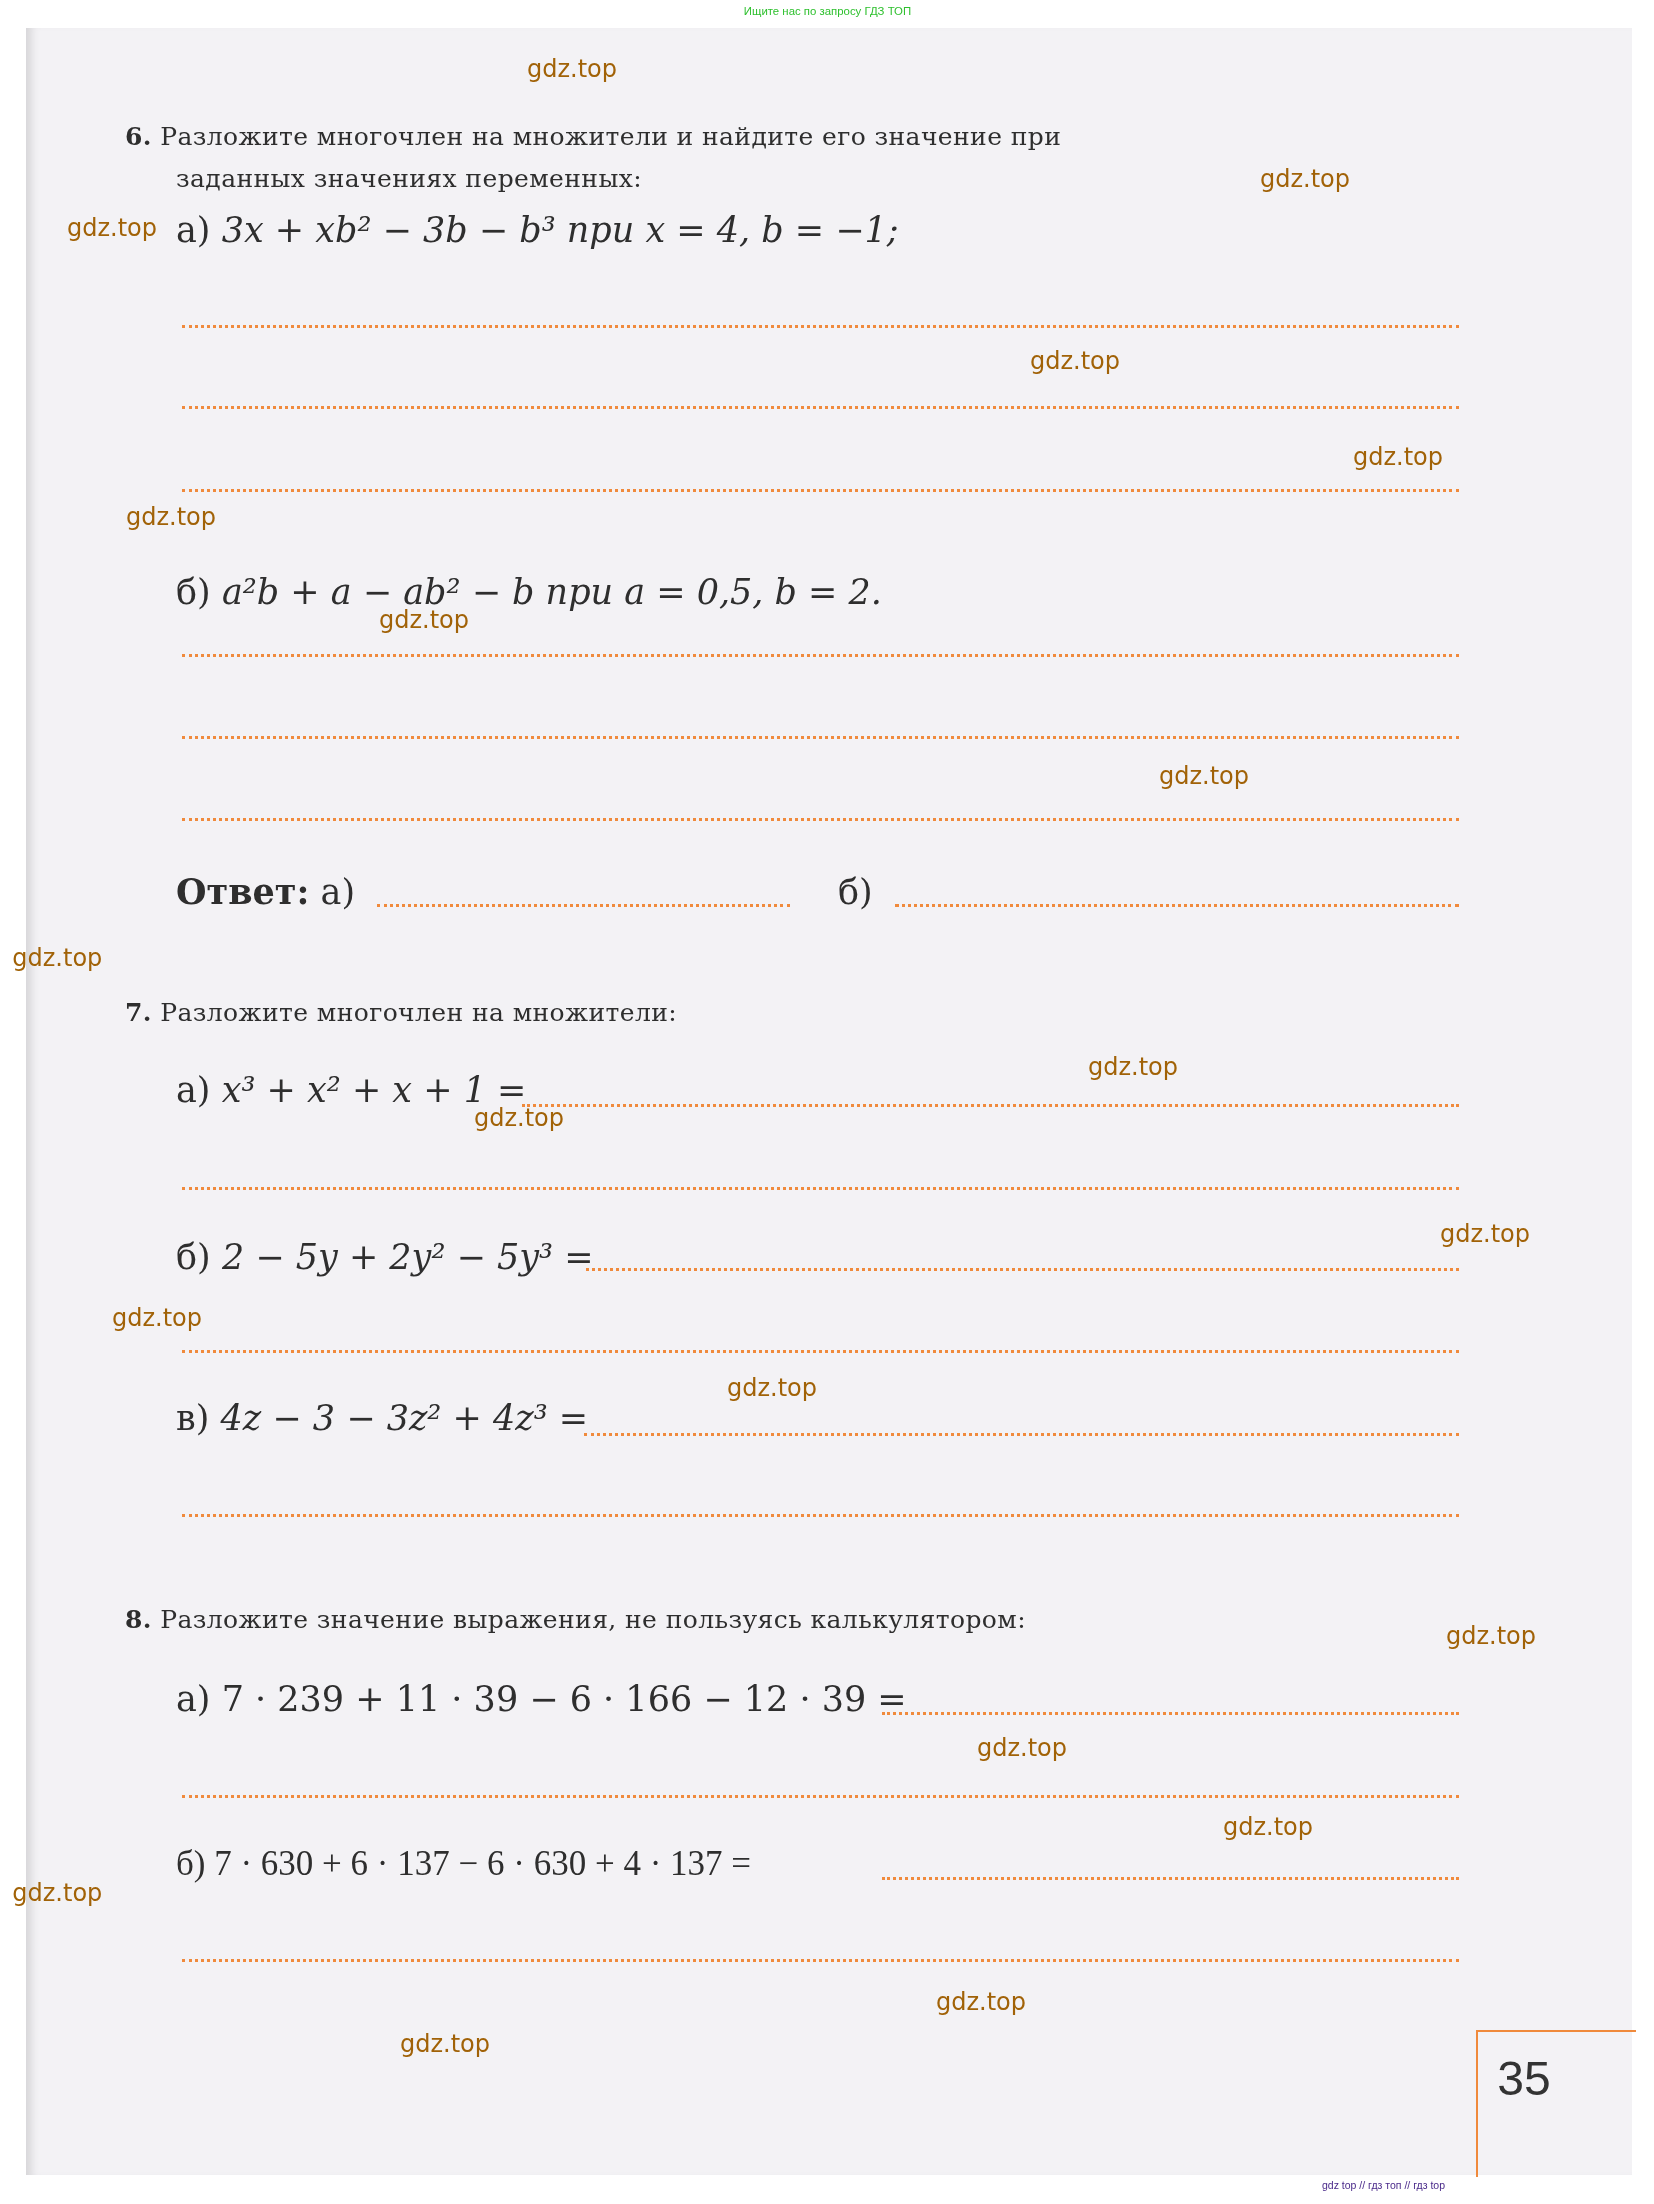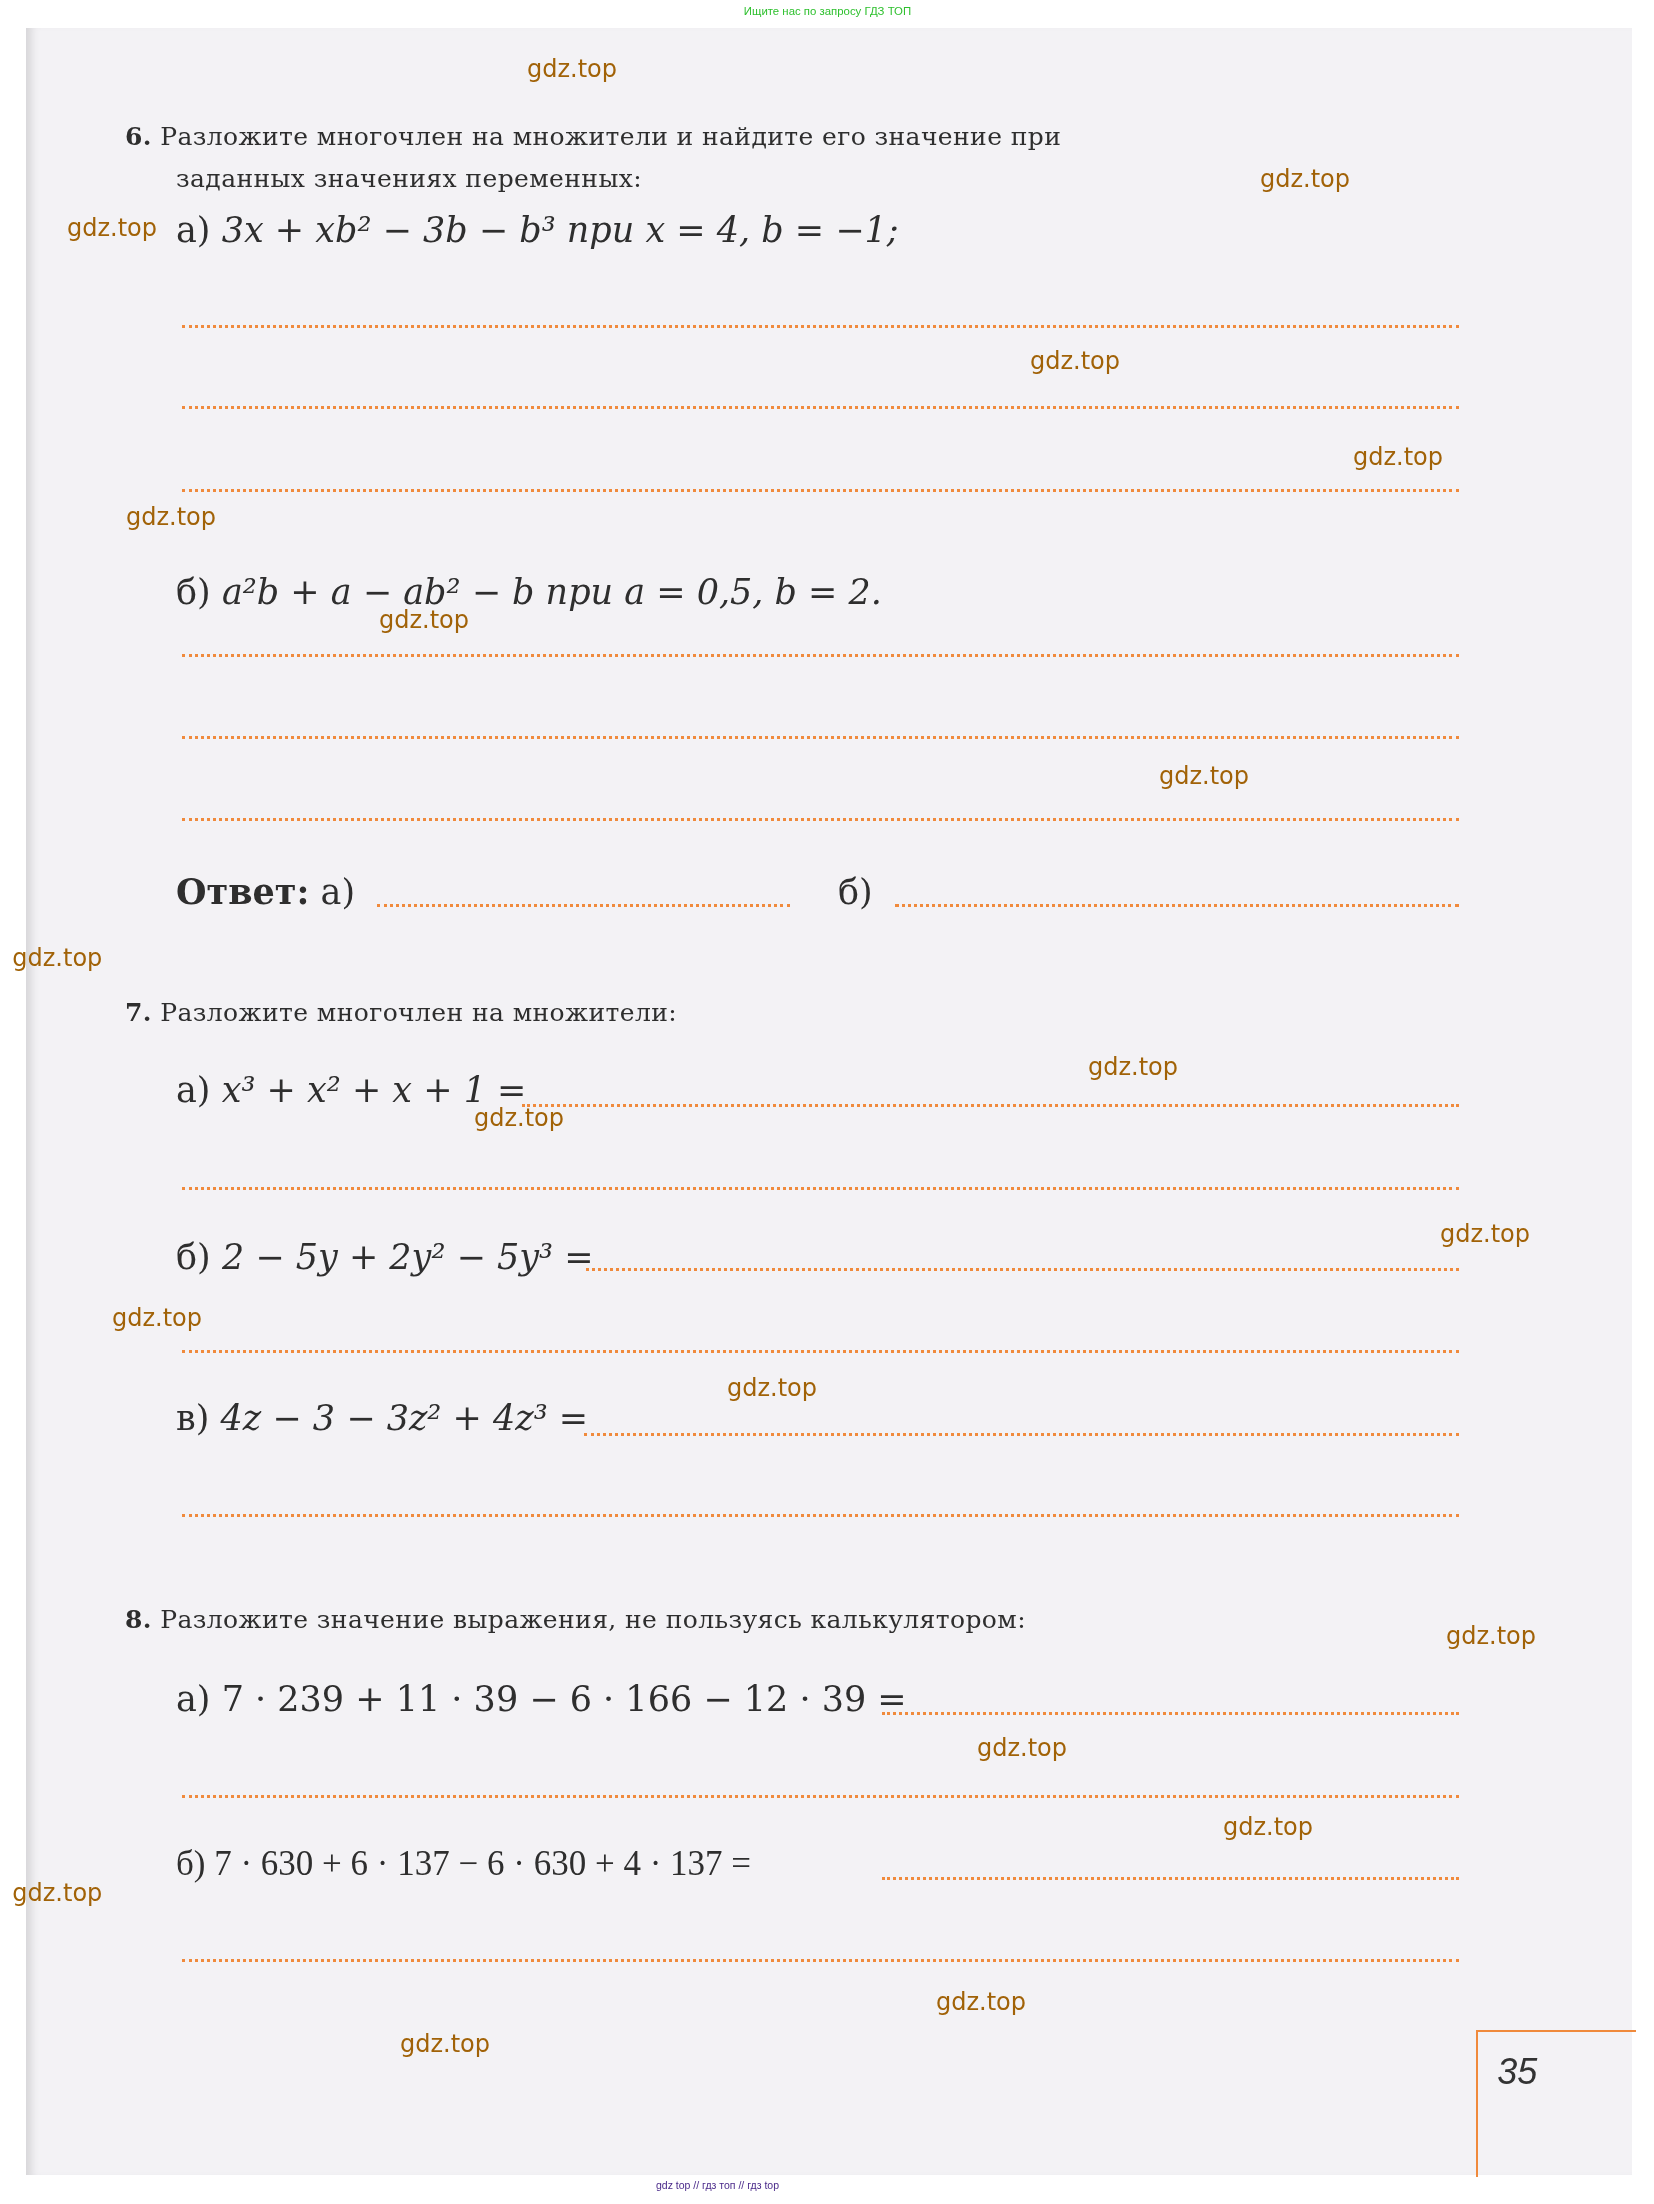--- a/index.html
+++ b/index.html
@@ -2,33 +2,33 @@
 <html style="font-size:14px"><head>
 <meta charset="utf-8">
 <style>
   html, body { margin:0; padding:0; }
   body { width:1655px; height:2204px; background:#ffffff; position:relative; overflow:hidden;
          font-family:"DejaVu Serif", serif; color:#2e2e2e; }
   .topbar { position:absolute; top:5.3px; left:0; width:1655px; text-align:center;
             font-family:"Liberation Sans", sans-serif; font-size:11.4px; color:#2ec02e; }
   .page { position:absolute; left:26px; top:28px; width:1606px; height:2147px; background:#f3f2f5;
           box-shadow: inset 10.5px 0 8.8px -5.3px rgba(0,0,0,0.12); }
-  .footer { position:absolute; top:2179px; left:1px; width:1433px; text-align:center;
+  .footer { position:absolute; top:2179px; left:12px; width:1433px; text-align:right;
             font-family:"Liberation Sans", sans-serif; font-size:10.5px; color:#4a2a8a; }
   .abs { position:absolute; }
   .task { font-size:25px; line-height:42px; letter-spacing:0.4px; }
   .num { font-weight:bold; }
   .expr { font-size:35px; line-height:42px; }
   .expr i { font-style:italic; }
   .dots { position:absolute; height:0; border-top:3.5px dotted #f08a3c; }
   .wm { position:absolute; font-family:"DejaVu Sans", sans-serif; font-size:24px; color:#a16207; }
   .pgbox { position:absolute; left:1476px; top:2030px; width:158px; height:145px;
            border-left:2.6px solid #f08a3c; border-top:2.6px solid #f08a3c; }
   .pgnum { position:absolute; left:19.3px; top:19.3px; font-family:"Liberation Sans", sans-serif;
-           font-size:36px; color:#333;font-style:italic; }
+           font-size:48px; color:#333; }
   .bold { font-weight:bold; }
 </style>
 </head>
 <body>
 
 <div class="topbar">Ищите нас по запросу ГДЗ ТОП</div>
 
 <div class="page"></div>
 
 <div class="abs task" style="left:125px;top:116px;">

